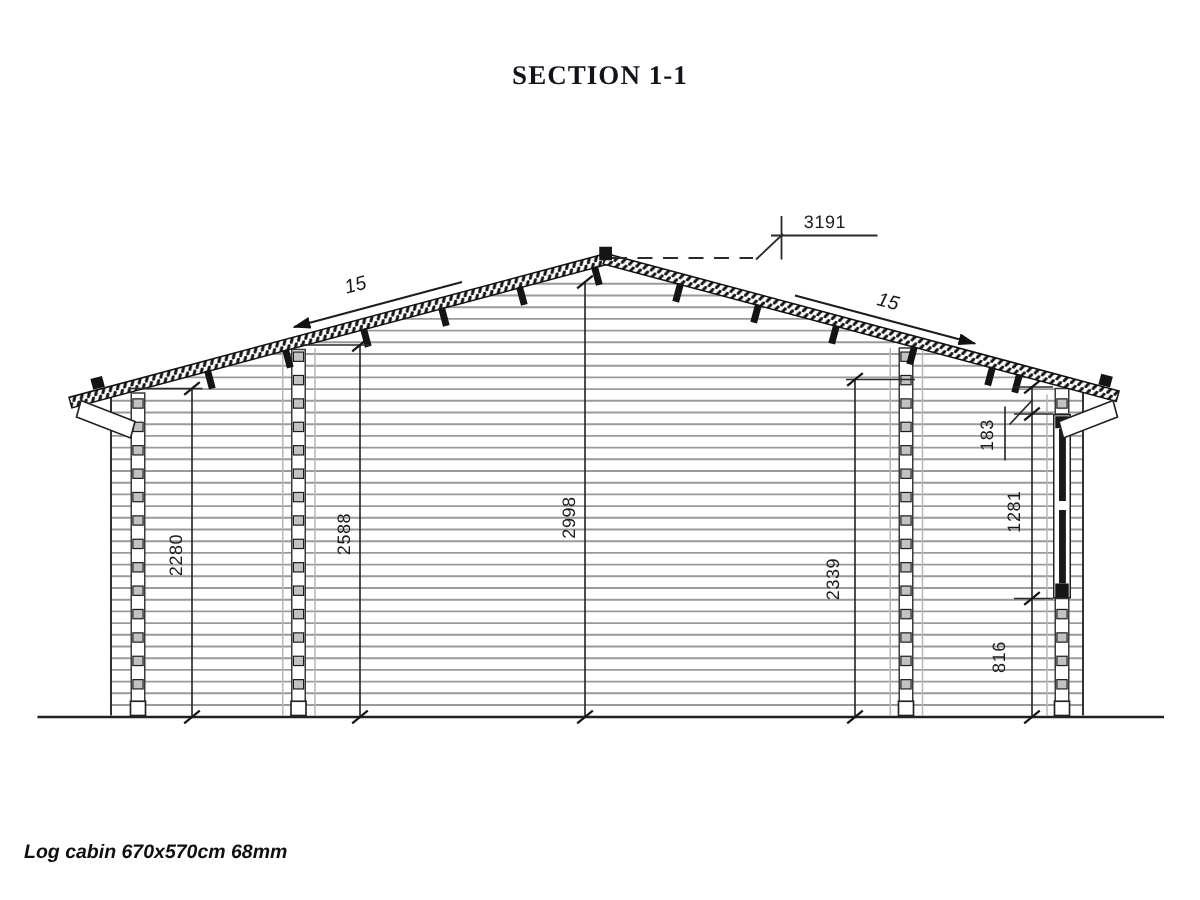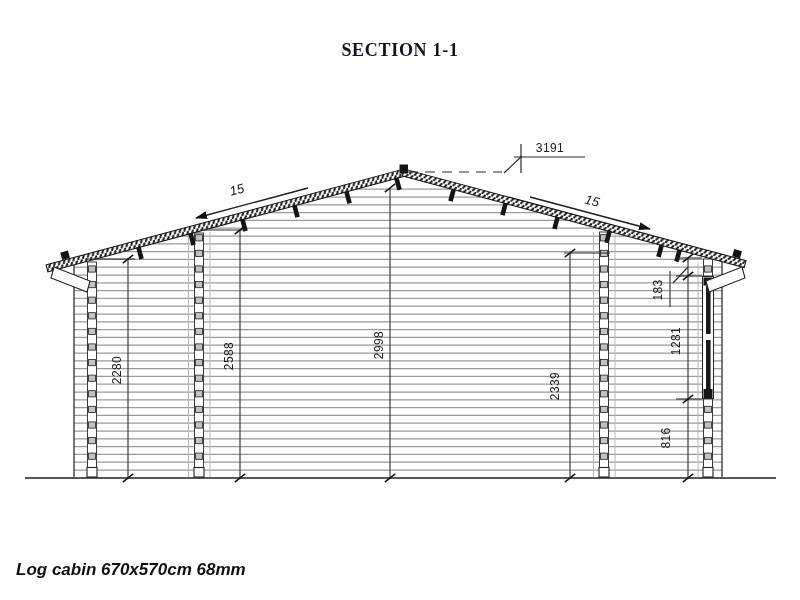--- a/index.html
+++ b/index.html
@@ -3,21 +3,21 @@
 <meta charset="utf-8">
 <style>
   html,body{margin:0;padding:0;background:#fff;}
   .page{position:relative;width:800px;height:600px;background:#ffffff;overflow:hidden;
         font-family:"Liberation Sans",sans-serif;}
   .title{position:absolute;top:40px;left:0;width:100%;text-align:center;
          font-family:"Liberation Serif",serif;font-weight:bold;
          font-size:18px;letter-spacing:.7px;color:#13131d;}
   .caption{position:absolute;top:560px;left:16px;
            font-family:"Liberation Sans",sans-serif;font-weight:bold;font-style:italic;
-           font-size:17px;color:#0f0f0f;}
+           font-size:13px;color:#0f0f0f;}
   svg{position:absolute;top:0;left:0;}
   text.dim{font-family:"Liberation Sans",sans-serif;font-size:12px;fill:#1b1b1b;letter-spacing:.4px;}
   text.pitch{font-family:"Liberation Sans",sans-serif;font-size:13px;font-style:italic;fill:#171717;}
 </style>
 </head>
 <body>
 
 <div class="page">
   <div class="title">SECTION 1-1</div>
 

